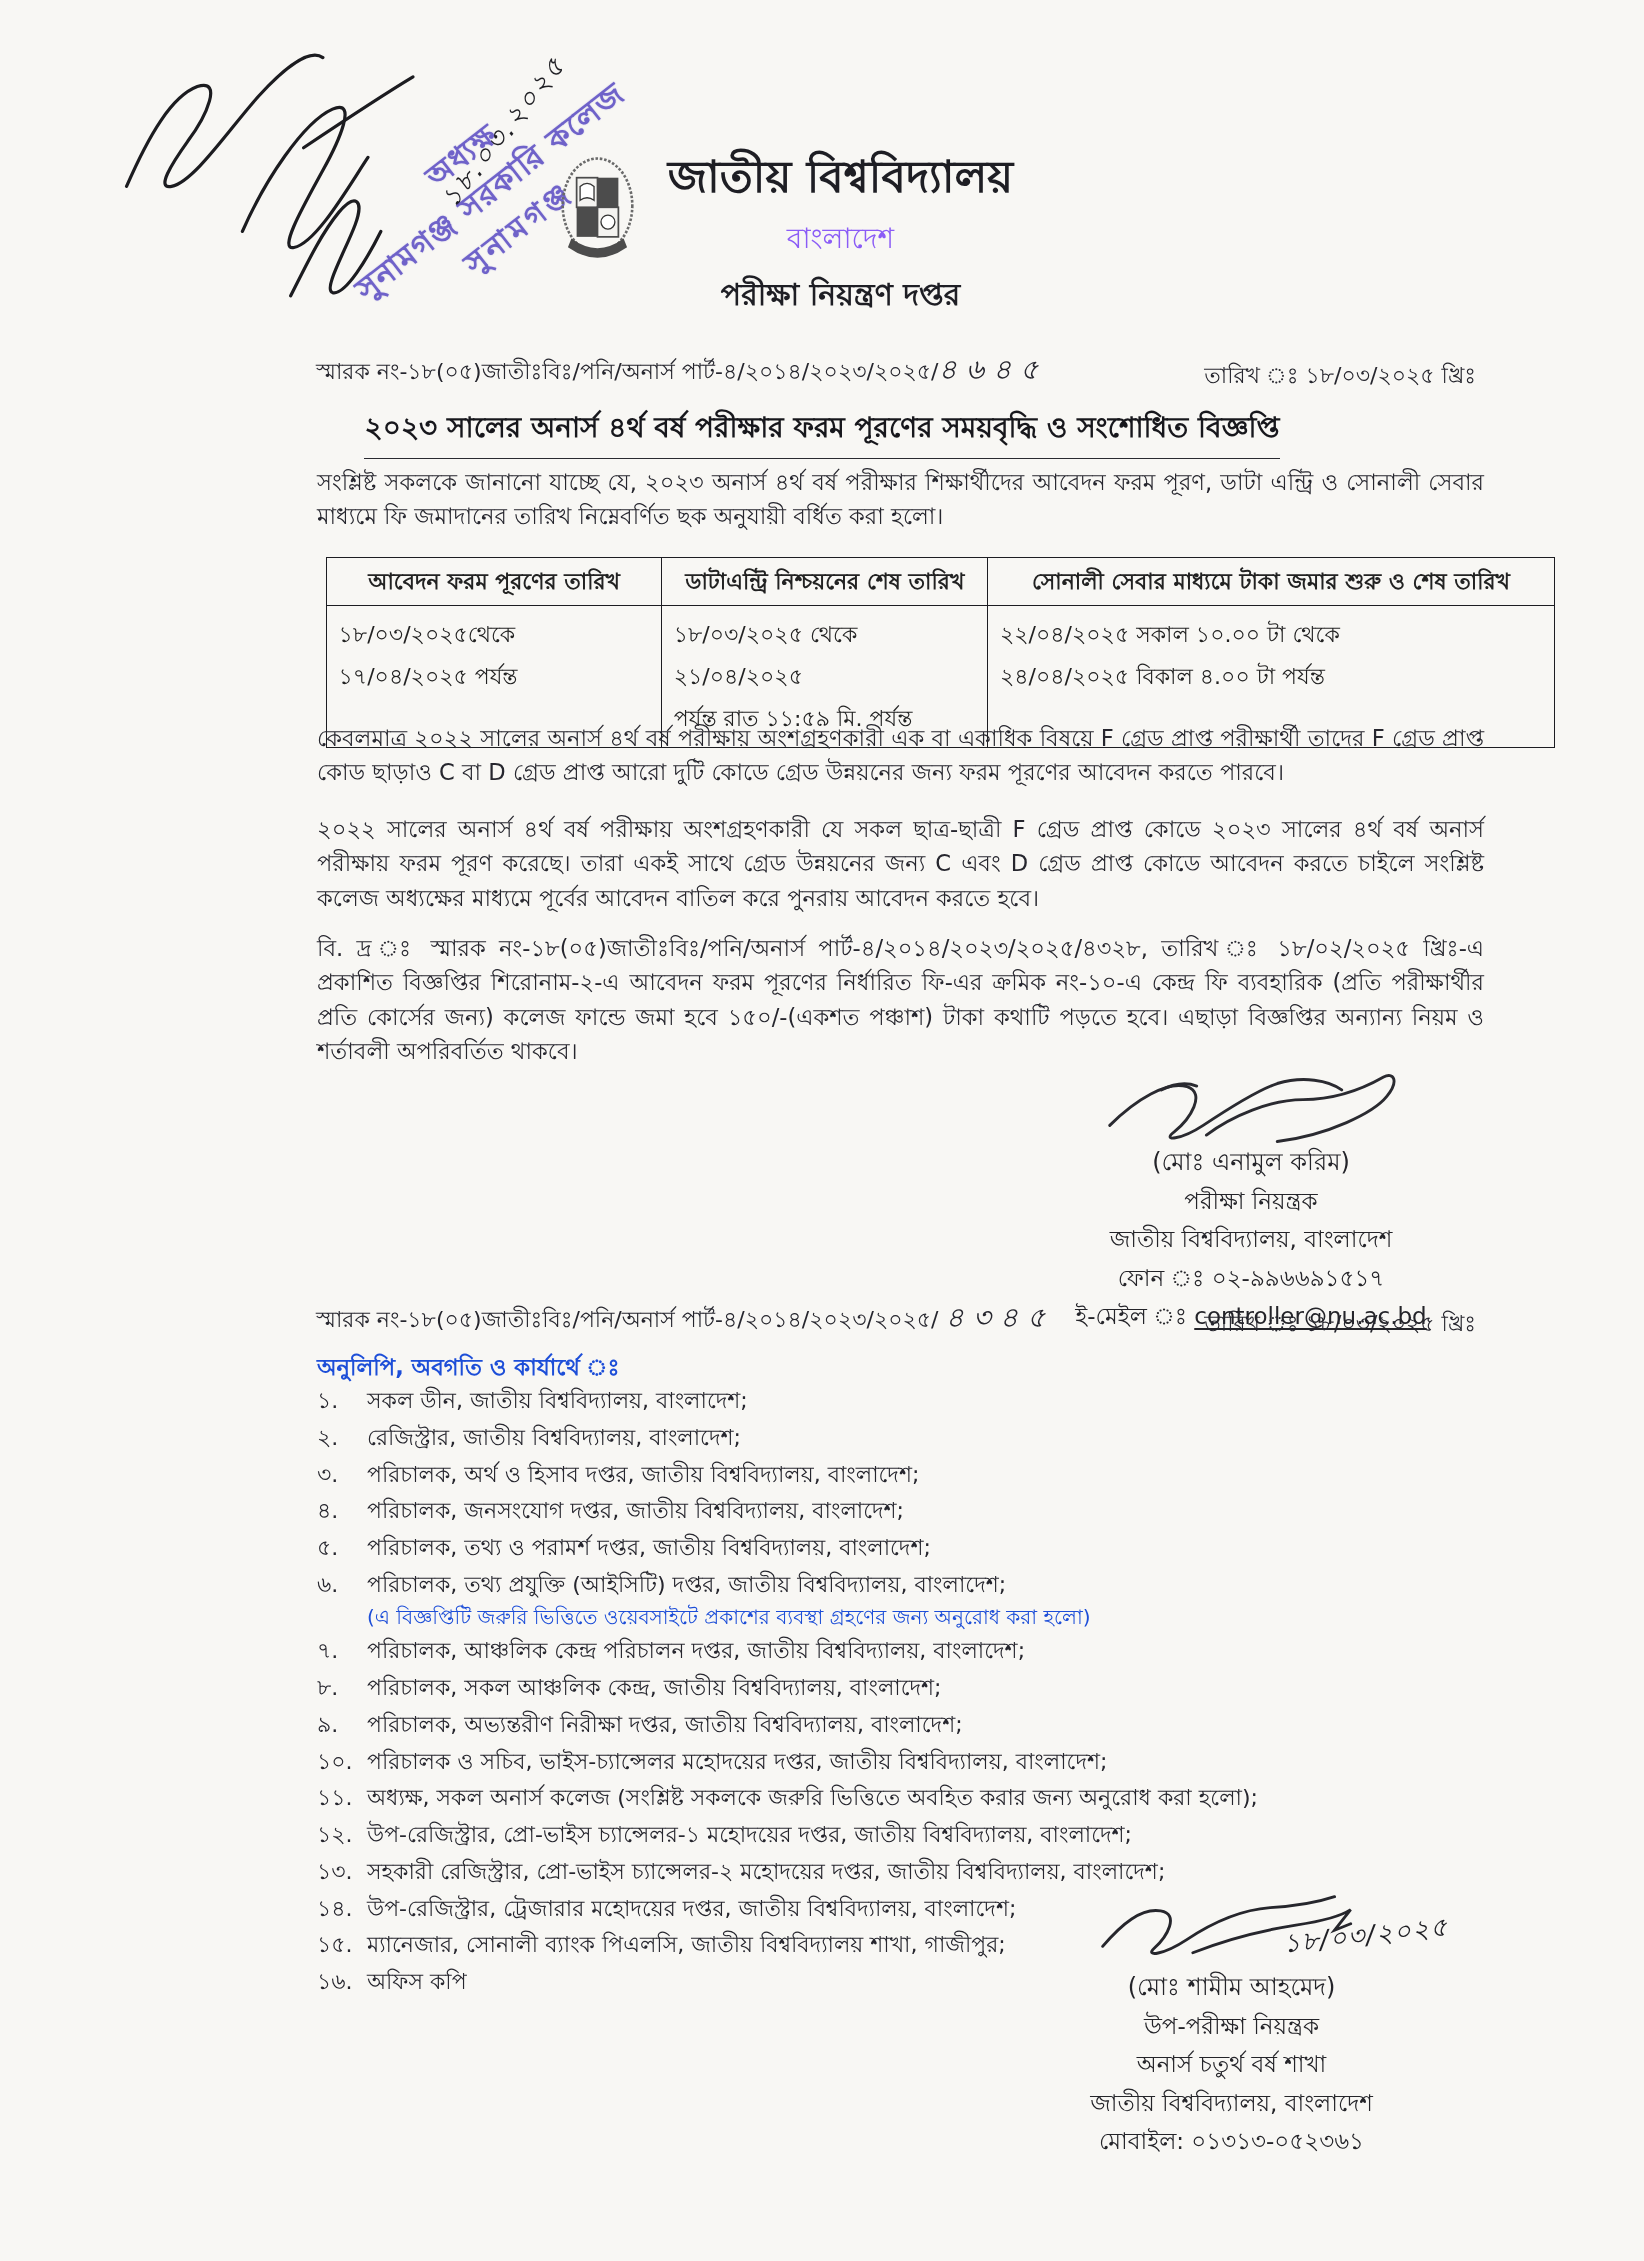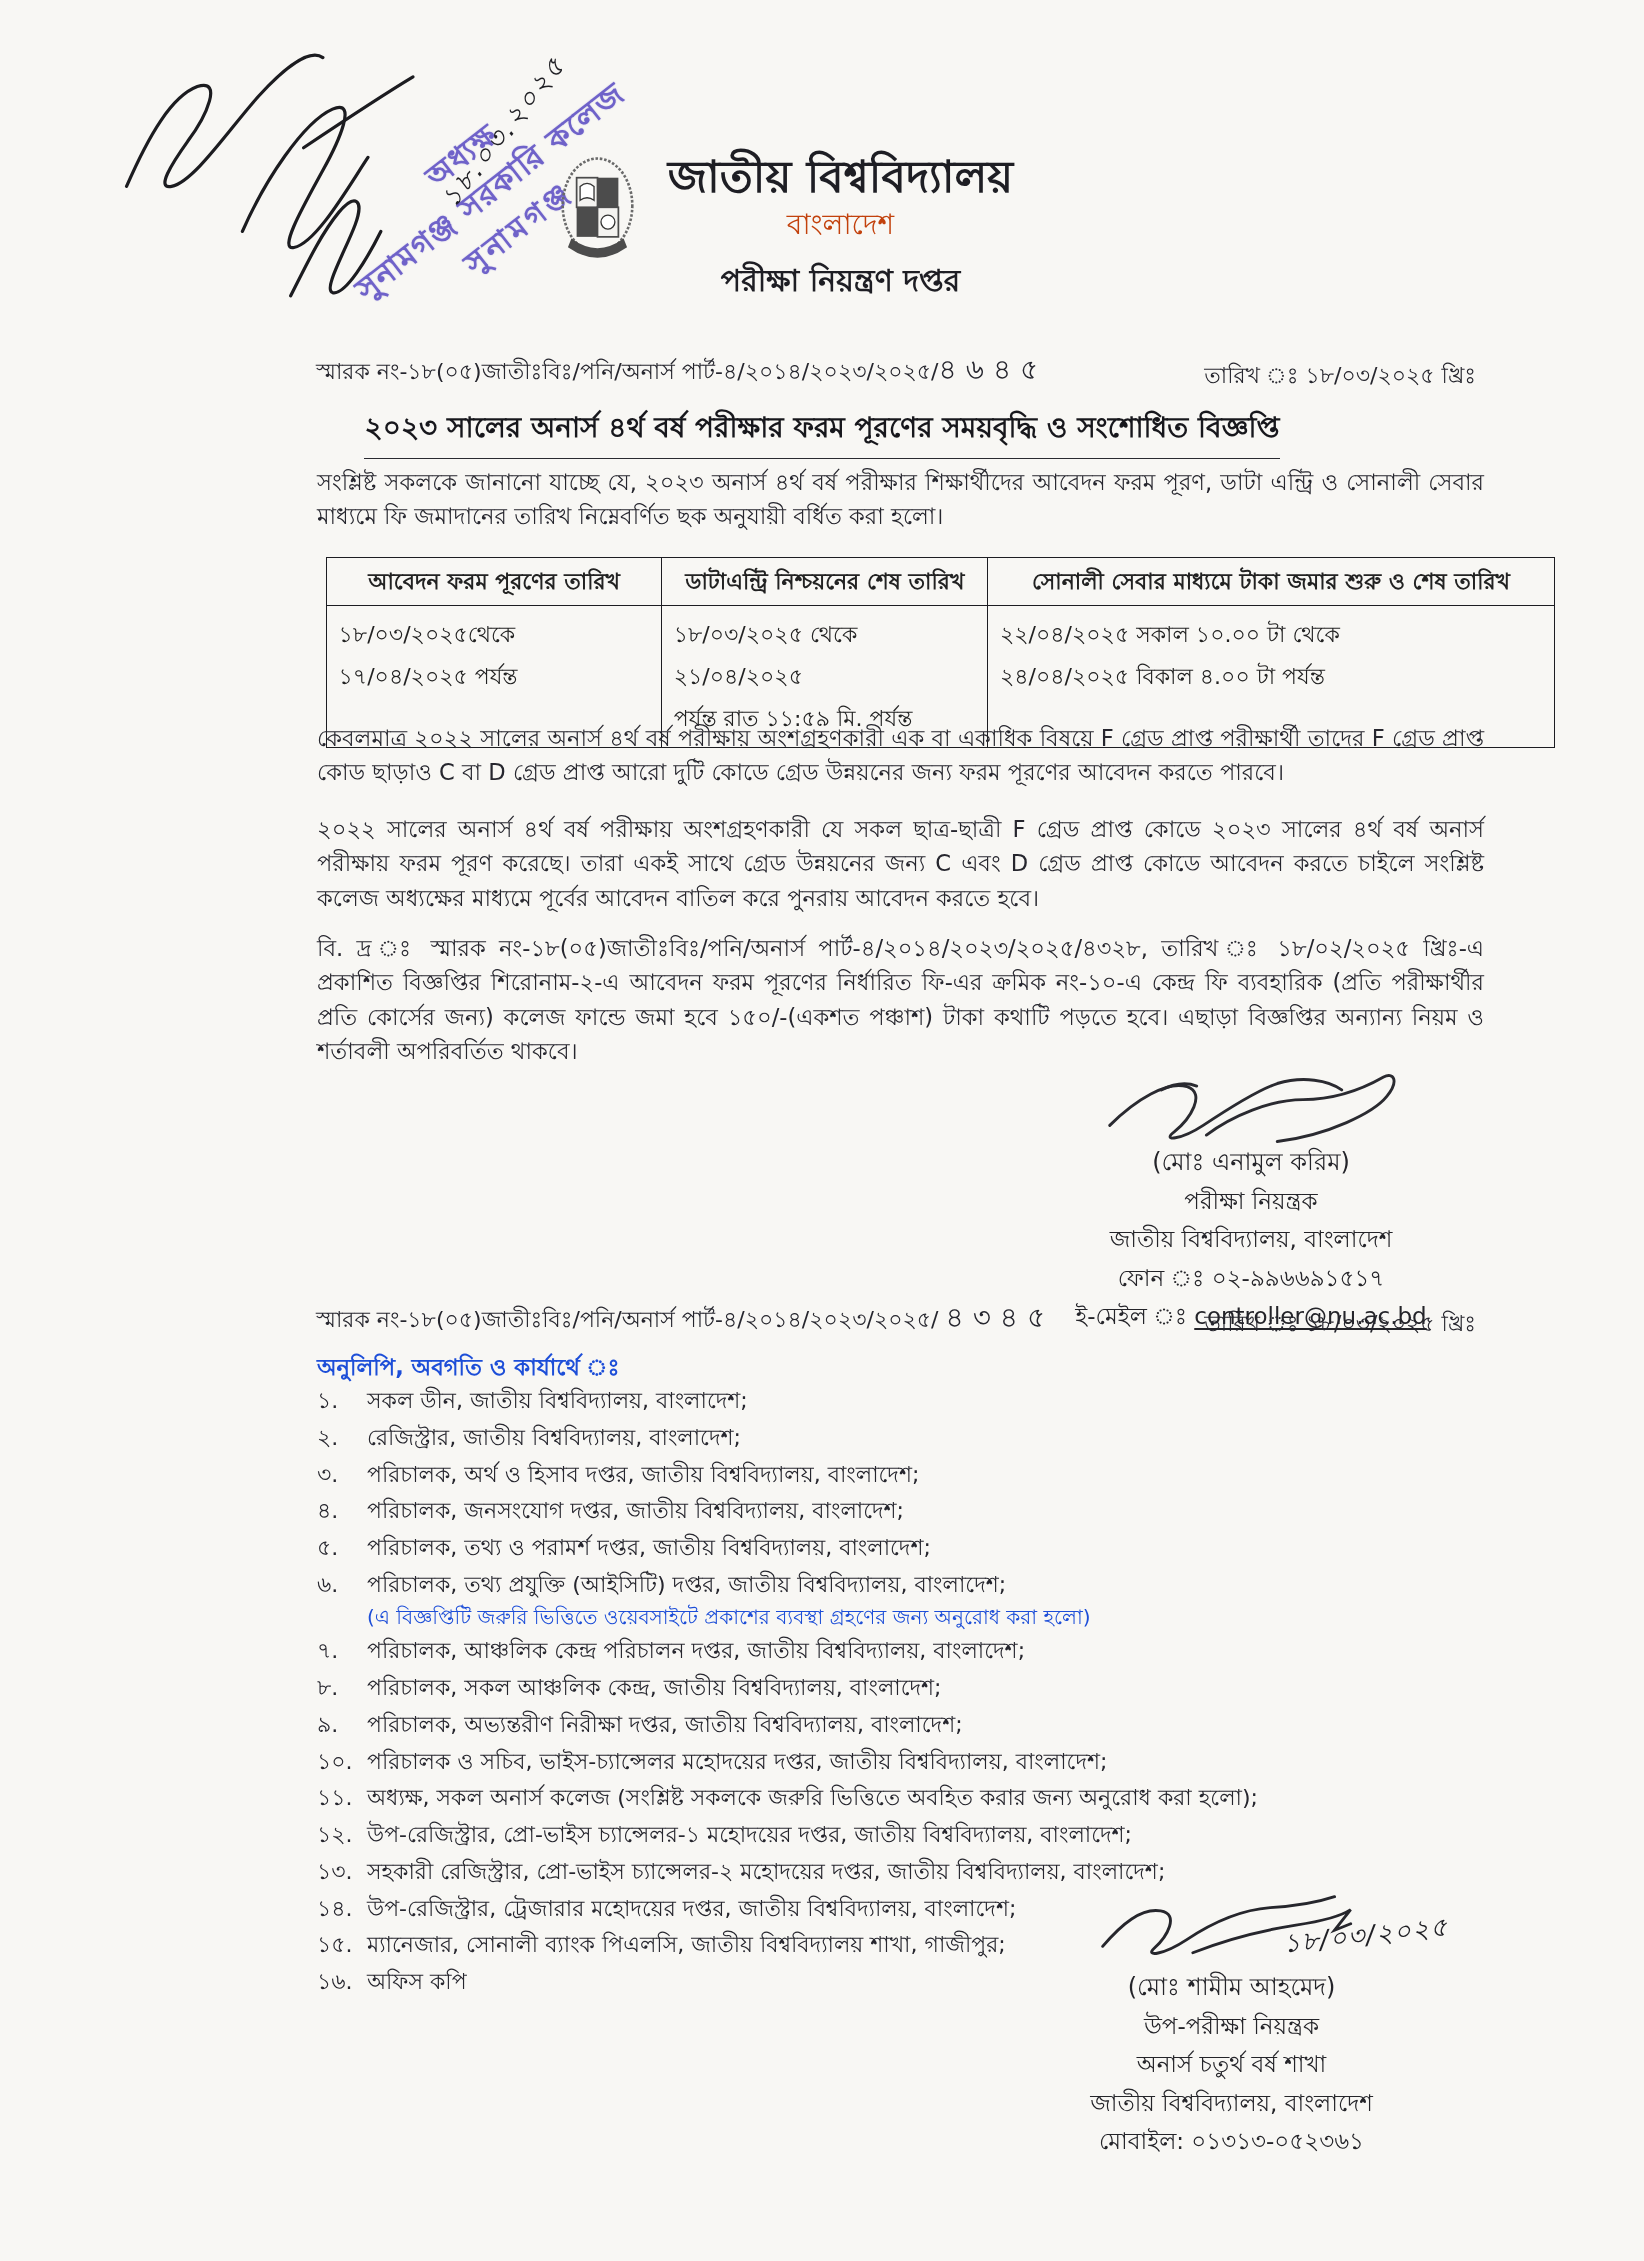--- a/index.html
+++ b/index.html
@@ -28,27 +28,27 @@
     opacity:.92;white-space:nowrap;
   }
   .stamp .s1{font-size:30px;letter-spacing:1.9px;}
   .stamp .s2{font-size:31px;letter-spacing:1.3px;}
   .stamp .s3{font-size:30px;letter-spacing:3.9px;}
   
   .header{position:absolute;left:0;right:77px;top:153px;display:flex;justify-content:center;align-items:flex-start;gap:27px;}
   .logo{flex:0 0 auto;}
   .header-text{text-align:center;}
   .h-line1{font-size:44px;font-weight:bold;color:#1e1e24;line-height:1.1;}
-  .h-line2{font-size:28px;margin-top:2px;color:#c2410c;}
+  .h-line2{font-size:28px;margin-top:16px;color:#8b5cf6;}
   .h-line3{font-size:30px;font-weight:bold;margin-top:6.4px;color:#1e1e24;}
   
   .memo-row{position:absolute;left:316px;width:1160px;display:flex;justify-content:space-between;align-items:flex-end;font-size:22px;}
   .memo-row.m1{top:348px;}
   .memo-row.m2{top:1276px;margin-top:20px;}
-  .memo-serial{font-size:28px;letter-spacing:9px;}
+  .memo-serial{font-size:28px;letter-spacing:9px;font-style:italic;}
   
   .notice-title{position:absolute;left:0;right:0;top:406px;text-align:center;}
   .notice-title span{
     display:inline-block;font-size:28px;font-weight:bold;color:#17171c;
     border-bottom:1.9px solid #2a2a30;padding-bottom:5.2px;
   }
   
   .para{position:absolute;left:317px;width:1167px;font-size:22.6px;line-height:1.52;text-align:justify;color:#26262e;}
   .p1{top:465px;}
   .p2{top:721px;}

